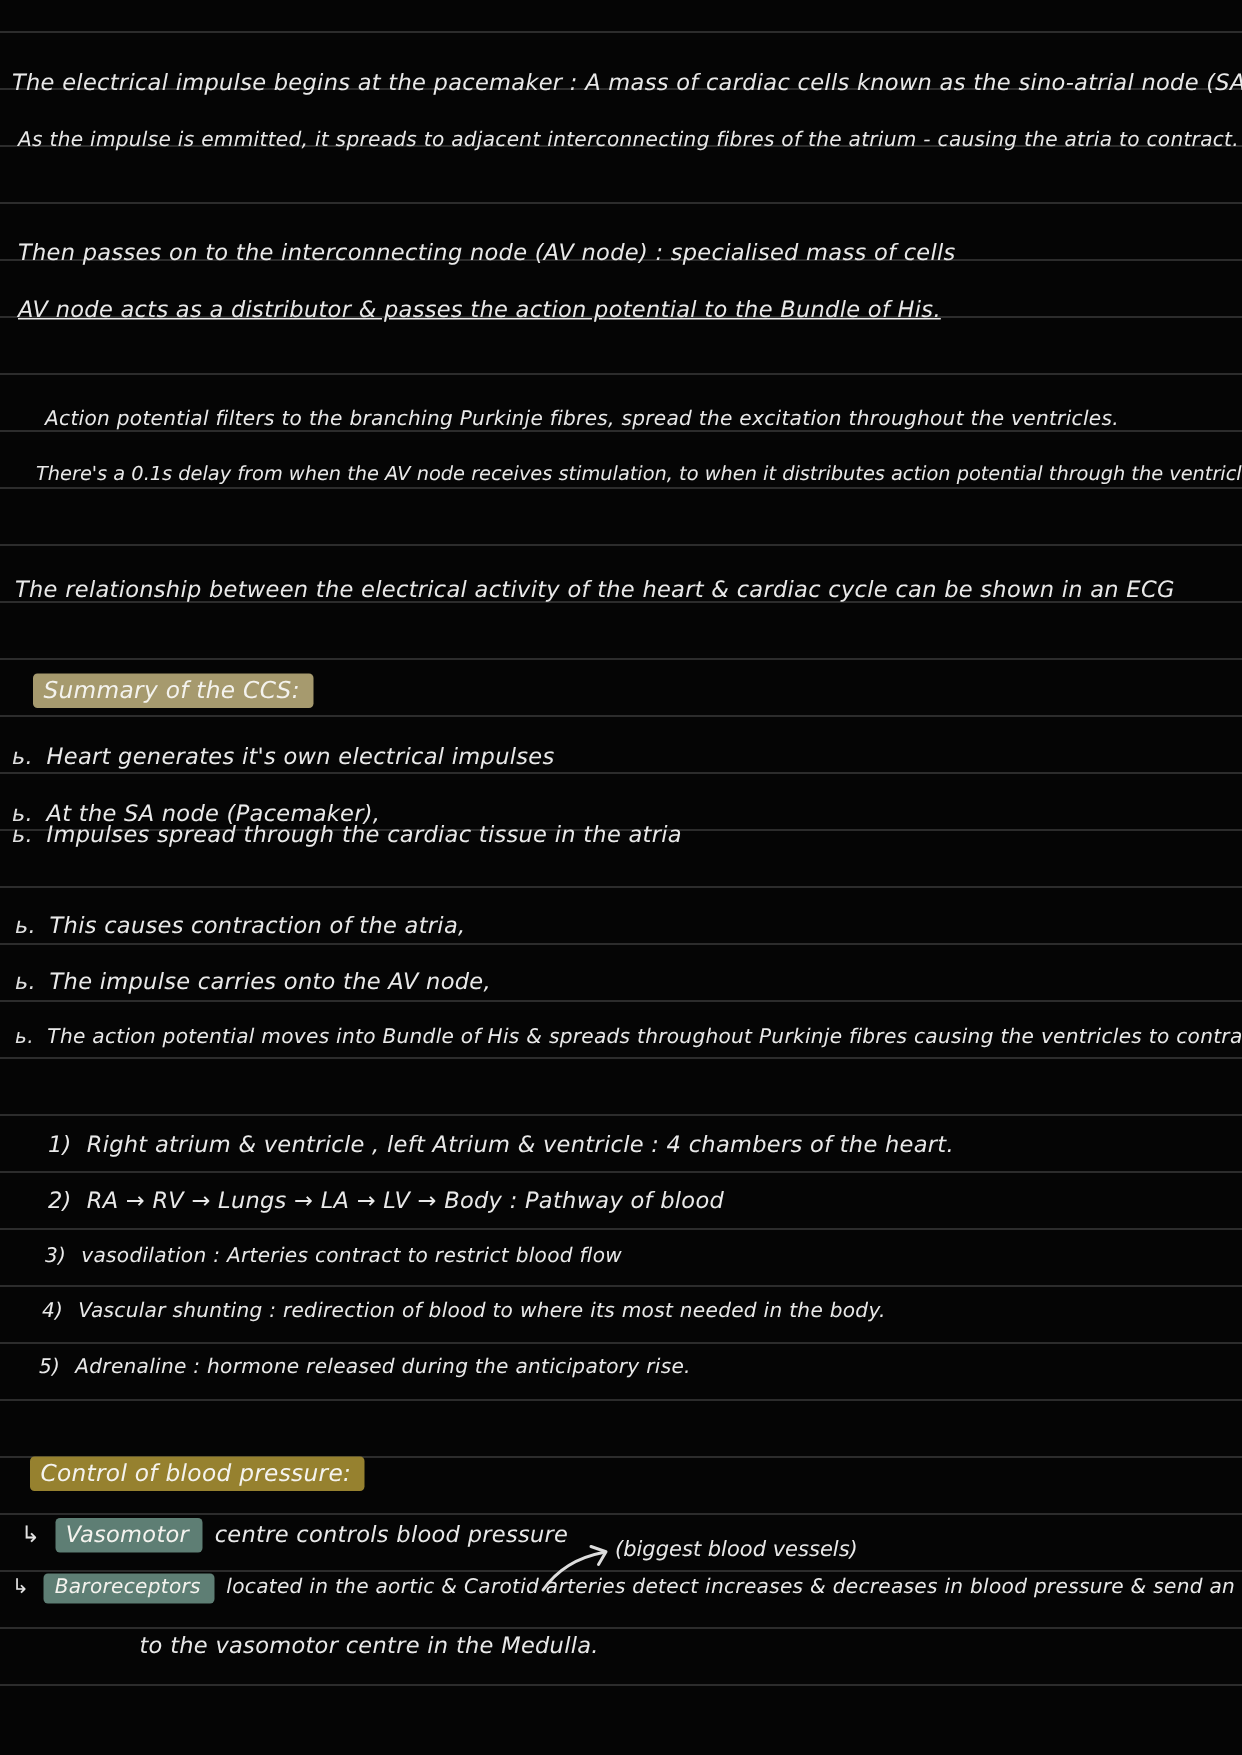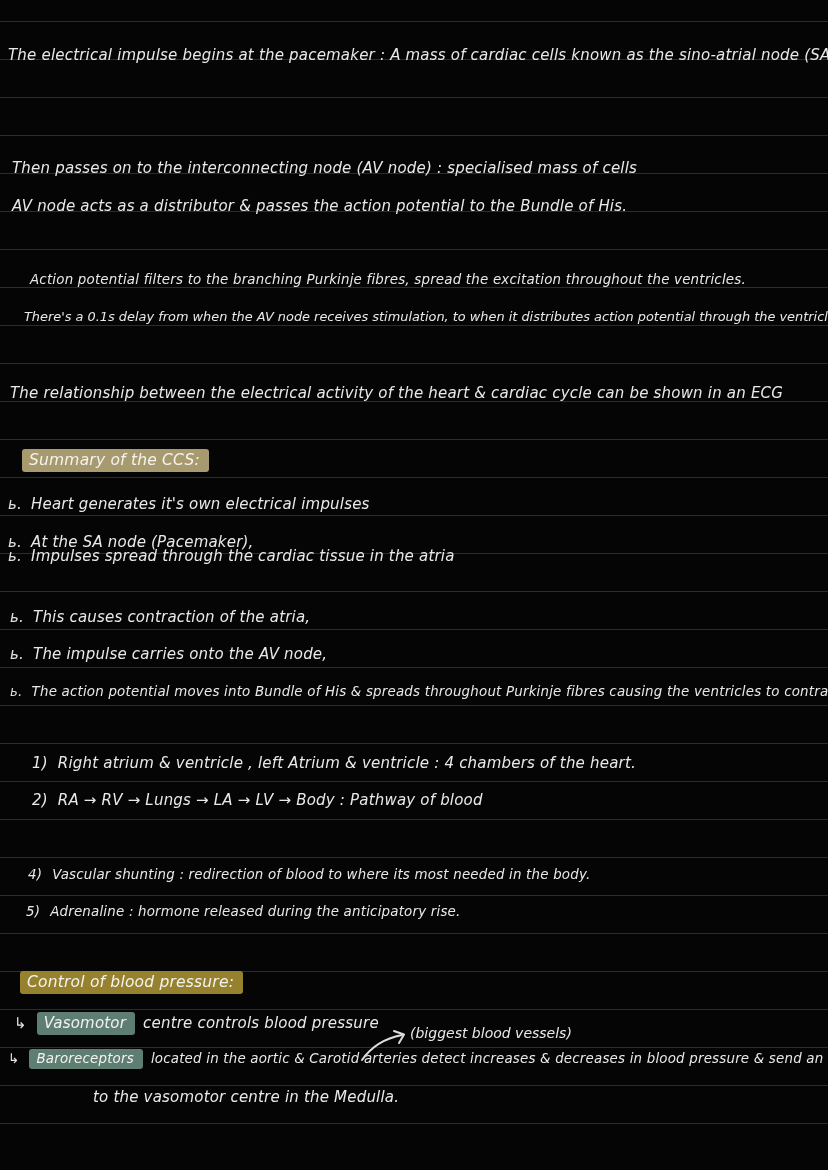--- a/index.html
+++ b/index.html
@@ -41,23 +41,24 @@
   .after-hl{margin-left:8px;}
   .annotation{position:absolute;white-space:nowrap;font-size:14px;}
   .arrow-svg{position:absolute;}
 </style>
 </head>
 <body>
 
 <div class="page">
 
   <div class="row" style="top:45px;left:8px;">The electrical impulse begins at the pacemaker : A mass of cardiac cells known as the sino-atrial node (SA node)</div>
+  <div class="row sm" style="top:84px;left:12px;">As the impulse is emmitted, it spreads to adjacent interconnecting fibres of the atrium - causing the atria to contract.</div>
 
   <div class="row" style="top:158px;left:12px;">Then passes on to the interconnecting node (AV node) : specialised mass of cells</div>
-  <div class="row" style="top:196px;left:12px;">AV node acts as a distributor &amp; passes the action potential to the Bundle of His.</div>
+  <div class="row" style="top:196px;left:12px;text-decoration:underline;">AV node acts as a distributor &amp; passes the action potential to the Bundle of His.</div>
 
   <div class="row sm" style="top:270px;left:30px;">Action potential filters to the branching Purkinje fibres, spread the excitation throughout the ventricles.</div>
   <div class="row xs" style="top:307px;left:24px;">There's a 0.1s delay from when the AV node receives stimulation, to when it distributes action potential through the ventricles.</div>
 
   <div class="row" style="top:383px;left:10px;">The relationship between the electrical activity of the heart &amp; cardiac cycle can be shown in an ECG</div>
 
   <div class="row heading" style="top:450px;left:22px;">
     <span class="hl hl-tan">Summary of the CCS:</span>
   </div>
 
@@ -79,20 +80,23 @@
   <div class="row sm" style="top:682px;left:10px;">
     <span class="bullet-marker">ь.</span><span>The action potential moves into Bundle of His &amp; spreads throughout Purkinje fibres causing the ventricles to contract.</span>
   </div>
 
   <div class="row" style="top:753px;left:32px;">
     <span class="num-marker">1)</span><span>Right atrium &amp; ventricle , left Atrium &amp; ventricle : 4 chambers of the heart.</span>
   </div>
   <div class="row" style="top:790px;left:32px;">
     <span class="num-marker">2)</span><span>RA → RV → Lungs → LA → LV → Body : Pathway of blood</span>
   </div>
+  <div class="row sm" style="top:828px;left:30px;">
+    <span class="num-marker">3)</span><span>vasodilation : Arteries contract to restrict blood flow</span>
+  </div>
   <div class="row sm" style="top:865px;left:28px;font-style:italic;">
     <span class="num-marker">4)</span><span>Vascular shunting : redirection of blood to where its most needed in the body.</span>
   </div>
   <div class="row sm" style="top:902px;left:26px;">
     <span class="num-marker">5)</span><span>Adrenaline : hormone released during the anticipatory rise.</span>
   </div>
 
   <div class="row heading" style="top:972px;left:20px;">
     <span class="hl hl-gold">Control of blood pressure:</span>
   </div>

